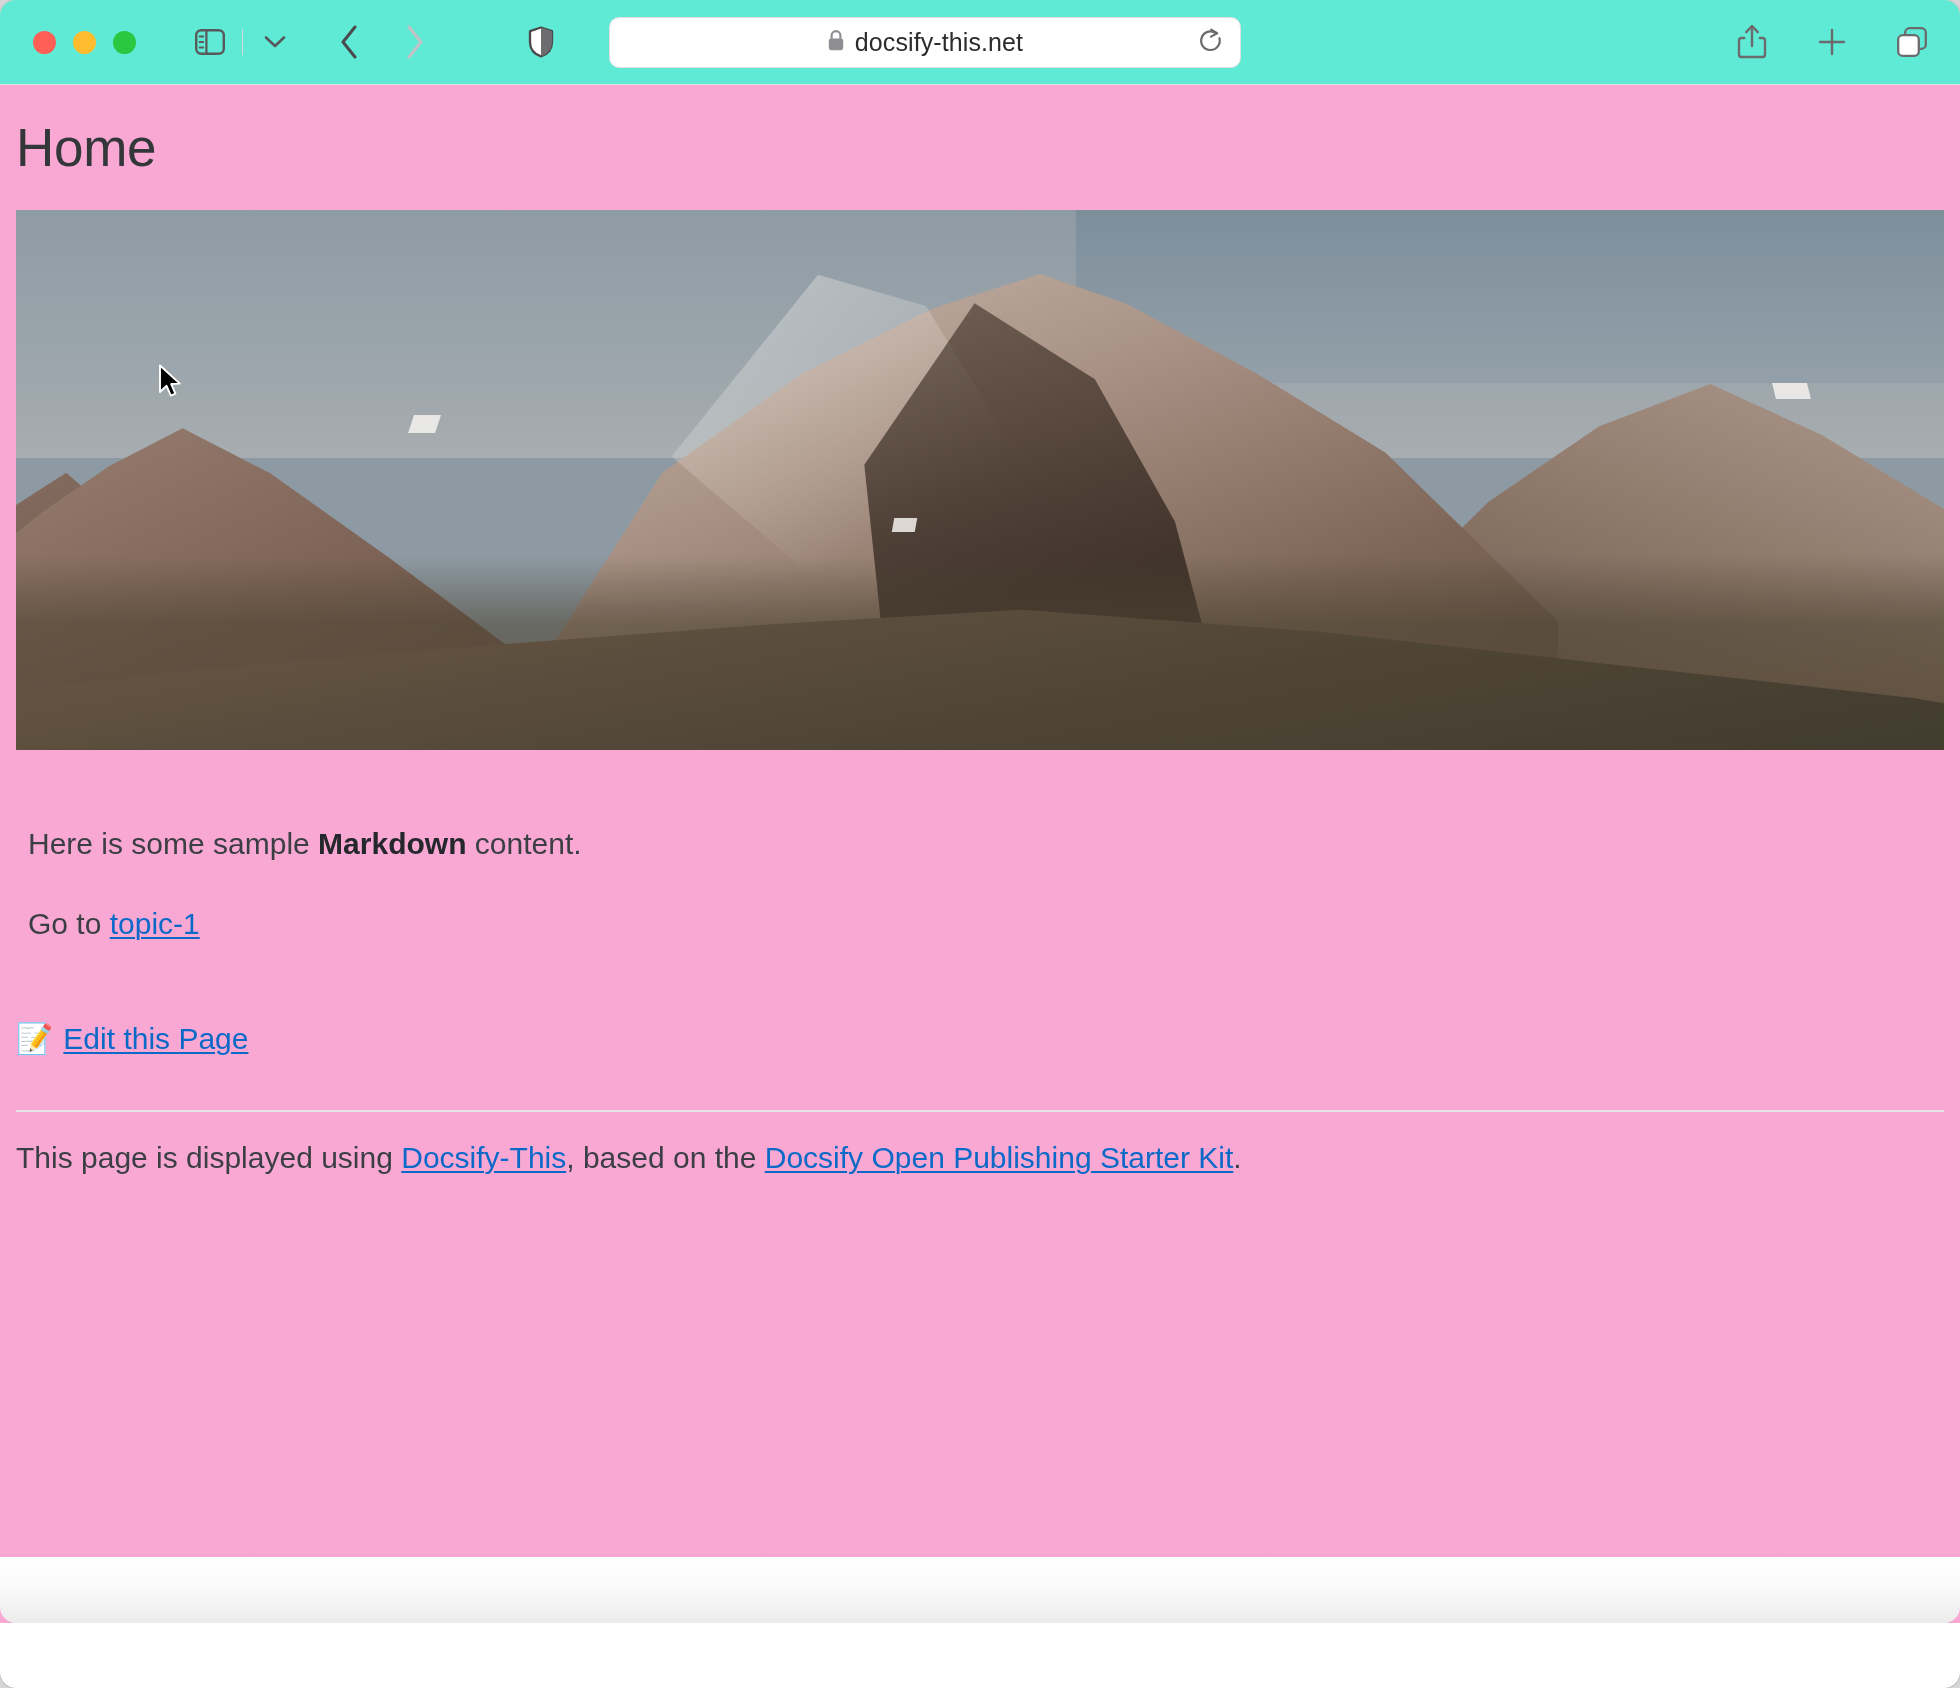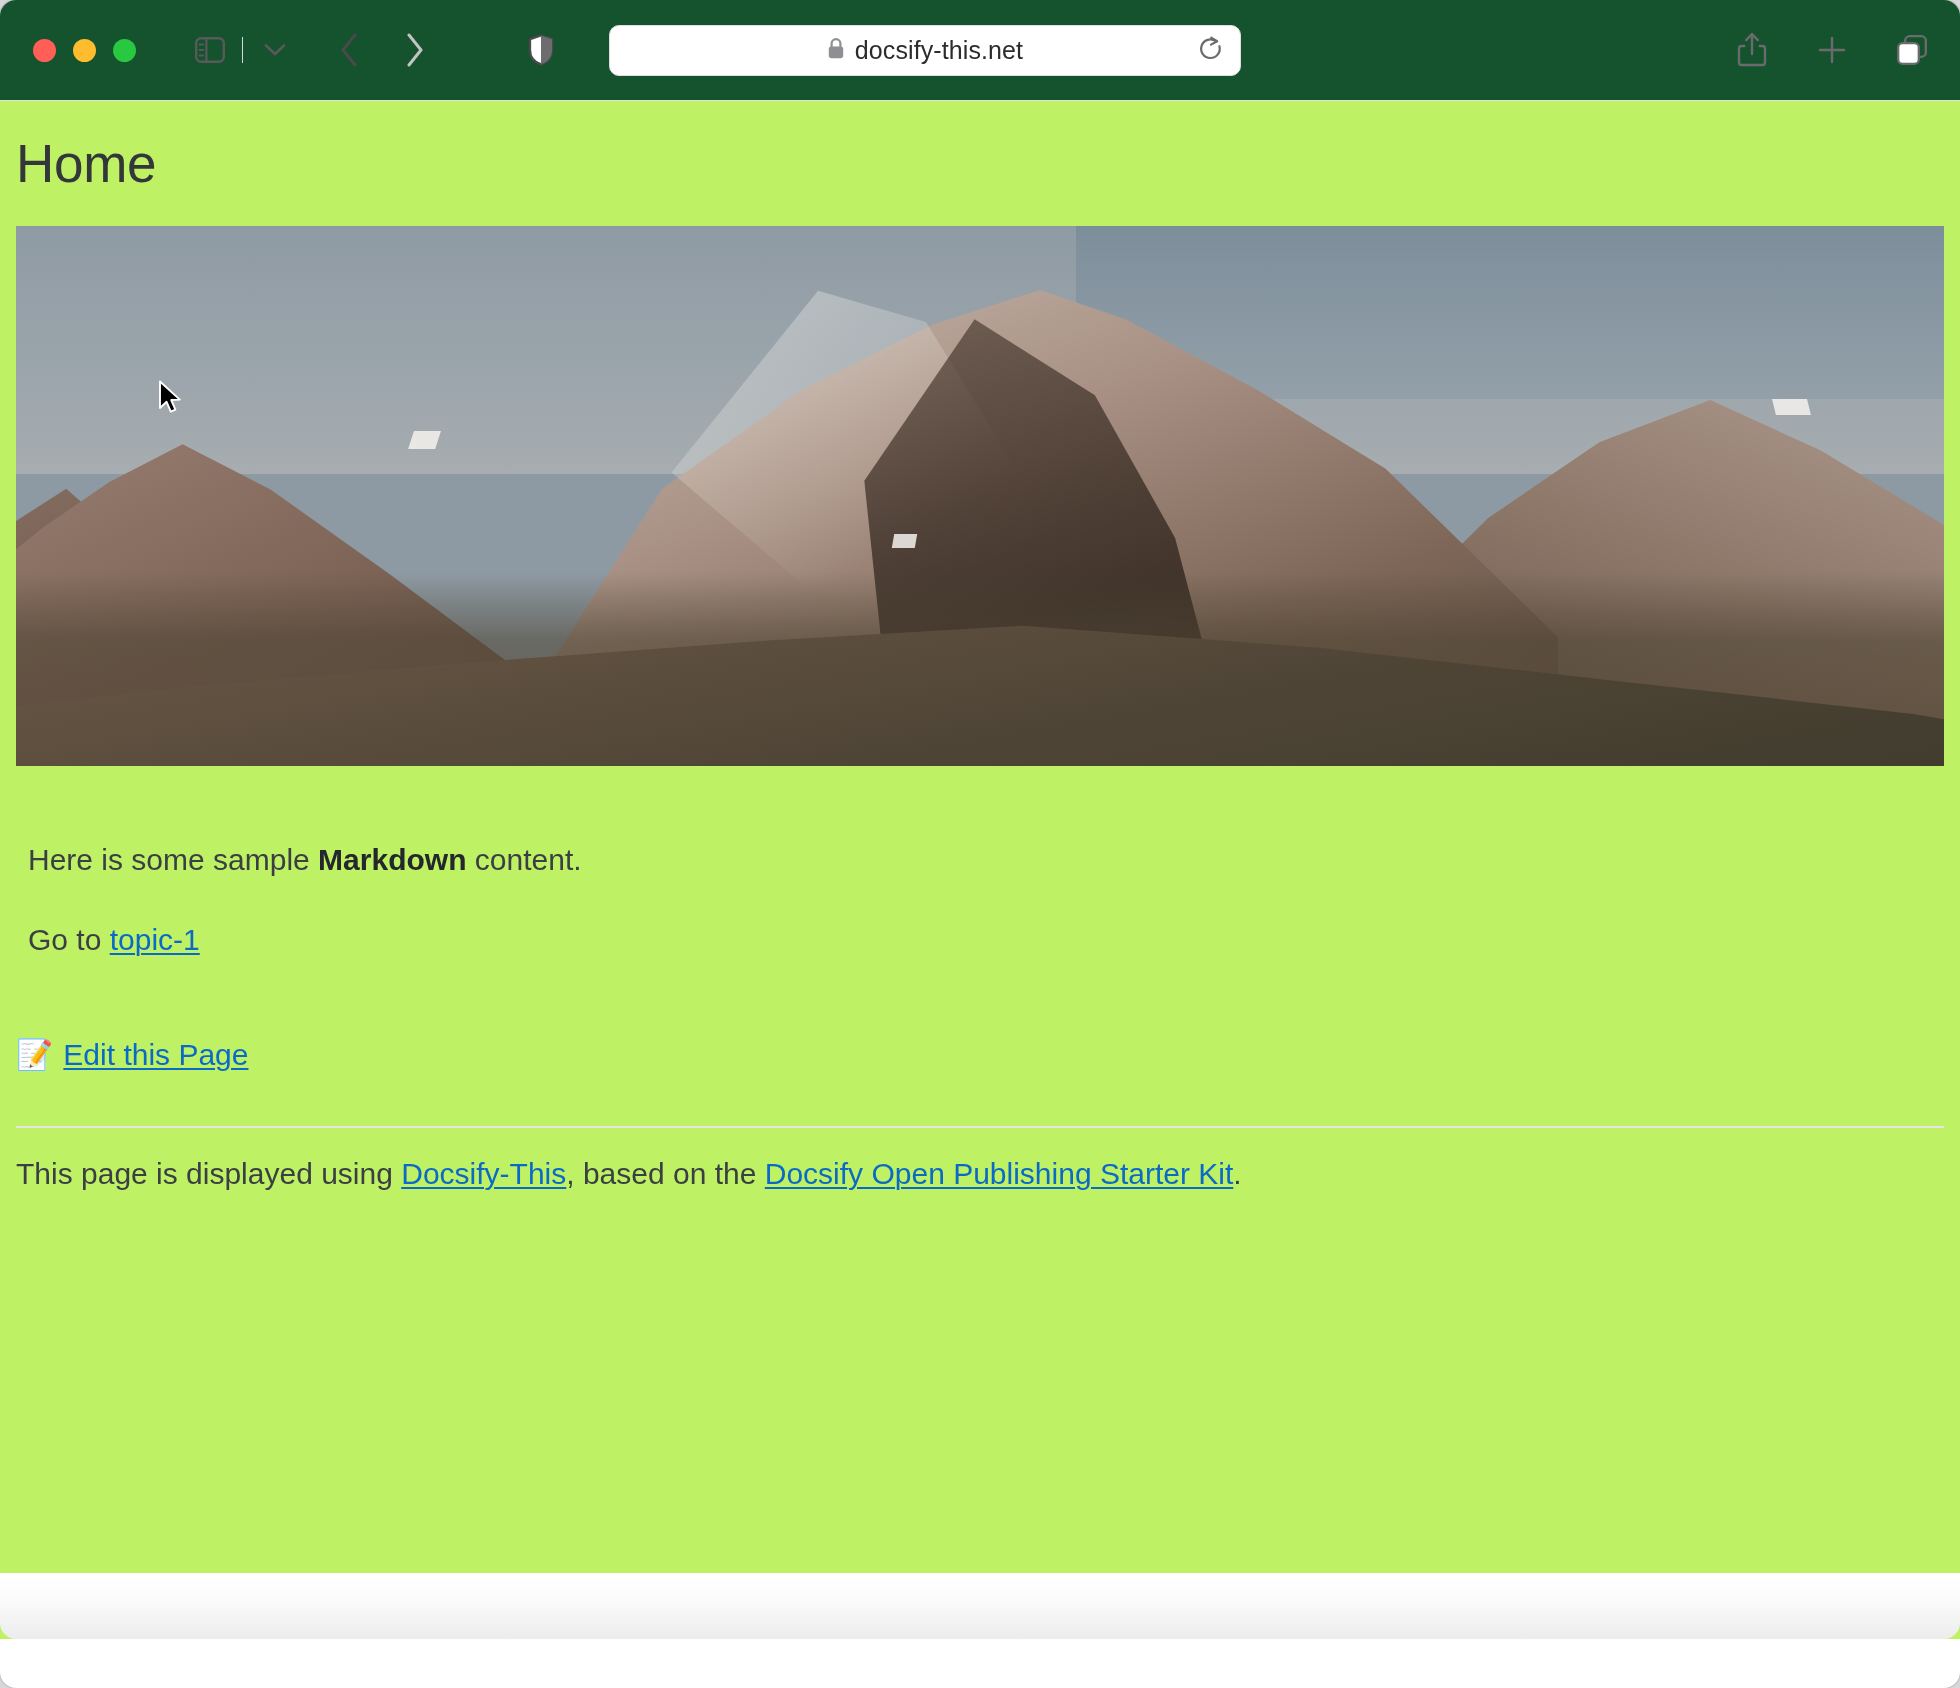--- a/index.html
+++ b/index.html
@@ -19,22 +19,22 @@
     height: 1688px;
     background: #ffffff;
     border-radius: 16px;
     overflow: hidden;
     box-shadow: 0 0 2px rgba(0,0,0,0.35);
   }
 
   
   #toolbar {
     position: relative;
-    height: 101px;
-    background: #14532d;
+    height: 85px;
+    background: #5eead4;
     border-bottom: 1px solid #e2e2e4;
     display: flex;
     align-items: center;
   }
 
   .traffic-lights {
     display: flex;
     align-items: center;
     gap: 17px;
     margin-left: 33px;
@@ -106,21 +106,21 @@
     right: 22px;
     display: flex;
     align-items: center;
     gap: 28px;
   }
 
   
   #content {
     position: relative;
     height: 1538px;
-    background: #bef264;
+    background: #f9a8d4;
     padding: 0;
     overflow: hidden;
   }
 
   #page-title {
     font-size: 53px;
     font-weight: 300;
     color: #2c3e50;
     letter-spacing: -0.3px;
     margin: 36px 0 0 16px;

